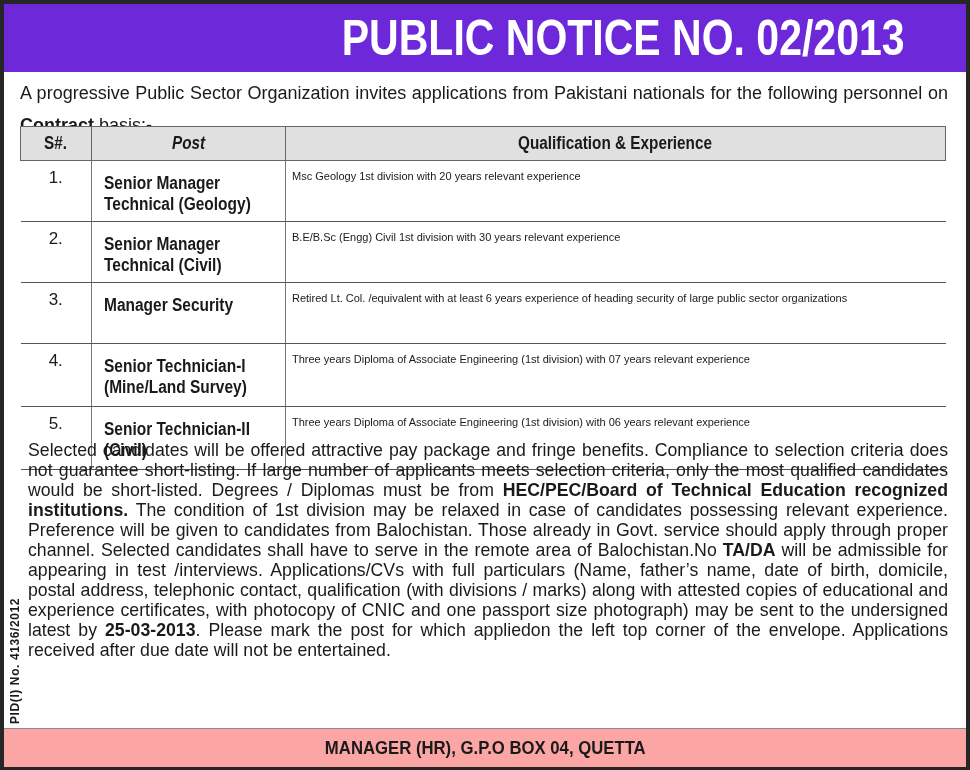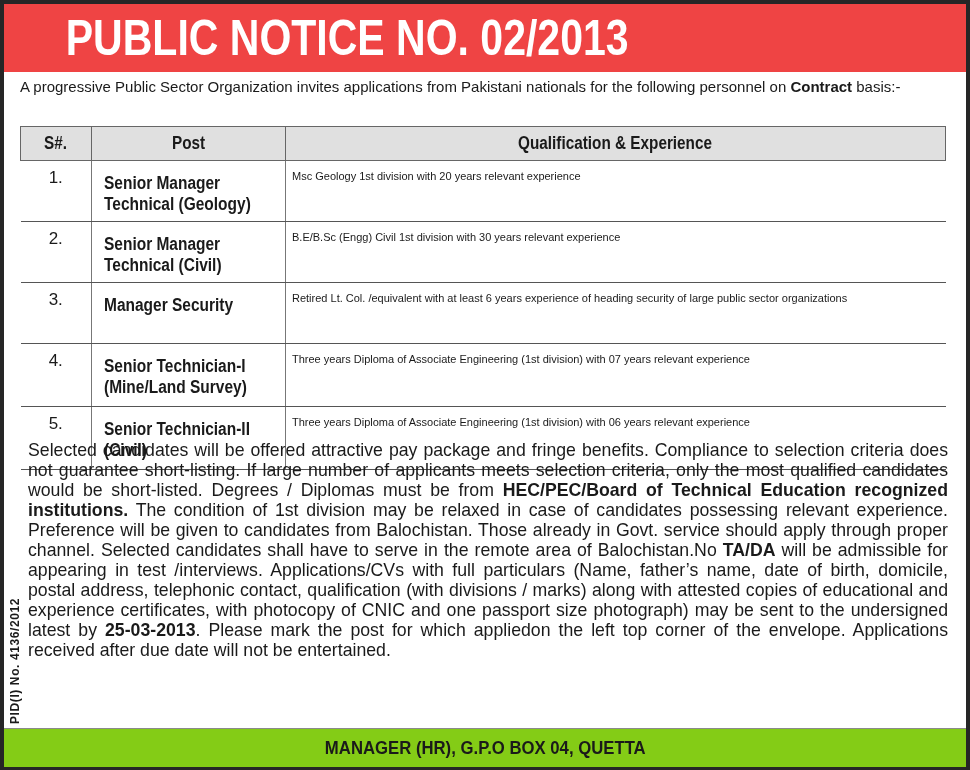--- a/index.html
+++ b/index.html
@@ -1,38 +1,38 @@
 <!DOCTYPE html>
 <html><head>
 <meta charset="utf-8">
 <style>
   html, body { margin: 0; padding: 0; background: #ffffff; }
   body { width: 970px; height: 770px; position: relative; overflow: hidden; font-family: "Liberation Sans", sans-serif; color: #1a1a1a; }
   .frame { position: absolute; left: 0; top: 0; width: 962px; height: 762px; border: 4px solid #262626; background: #fff; }
-  .header { position: absolute; left: 0; top: 0; width: 962px; height: 68px; background: #ef4444; display: flex; align-items: center; justify-content: flex-start; }
+  .header { position: absolute; left: 0; top: 0; width: 962px; height: 68px; background: #6d28d9; display: flex; align-items: center; justify-content: flex-end; }
   .header-title { color: #ffffff; font-family: "Liberation Sans", sans-serif; font-weight: bold; font-size: 50px; letter-spacing: 0px; transform: scaleX(0.82); transform-origin: center; white-space: nowrap; }
-  .intro { position: absolute; left: 16px; top: 73px; width: 928px; font-size: 15px; line-height: 20px; text-align: justify; text-align-last: left; }
+  .intro { position: absolute; left: 16px; top: 73px; width: 928px; font-size: 18px; line-height: 32px; text-align: justify; text-align-last: left; }
   .intro b { font-weight: bold; }
   table.posts { position: absolute; left: 16px; top: 122px; width: 926px; border-collapse: collapse; font-size: 16px; }
   table.posts th { background: #e0e0e0; height: 33px; font-weight: bold; font-size: 18px; border: 1.5px solid #666; padding: 0; }
   table.posts th span.cond { display: inline-block; transform: scaleX(0.85); }
   table.posts td { border-top: 1.5px solid #555; border-bottom: 1.5px solid #555; vertical-align: top; padding: 5px 6px 4px 6px; line-height: 21px; }
   table.posts td.sn { width: 58px; text-align: center; font-size: 17px; border-right: 1.5px solid #777; padding-top: 6px; }
   table.posts td.post { width: 175px; font-weight: bold; font-size: 18px; border-right: 1.5px solid #777; padding-top: 12px; padding-left: 12px; }
   table.posts td.post span { display: inline-block; transform: scaleX(0.86); transform-origin: left; white-space: nowrap; line-height: 21px; }
   table.posts td.qual { font-size: 11px; text-align: justify; text-align-last: left; padding-left: 6px; padding-right: 4px; }
   table.posts th.col-sn { width: 70px; border-left: 1.5px solid #666; }
-  table.posts th.col-post { width: 187px; }
+  table.posts th.col-post { width: 187px; font-style: italic; }
   table.posts tr.r1 td, table.posts tr.r2 td { height: 44px; }
   table.posts tr.r3 td { height: 44px; }
   table.posts tr.r4 td, table.posts tr.r5 td { height: 46px; }
   .body-text { position: absolute; left: 24px; top: 436px; width: 920px; font-size: 17.7px; line-height: 20px; text-align: justify; text-align-last: left; }
   .body-text b { font-weight: bold; }
   .pid { position: absolute; left: 4px; top: 720px; transform: rotate(-90deg); transform-origin: left top; font-size: 12px; font-weight: bold; white-space: nowrap; color: #1a1a1a; letter-spacing: 0.6px; }
-  .footer { position: absolute; left: 0; top: 724px; width: 962px; height: 38px; background: #84cc16; border-top: 1.5px solid #8a8a8a; display: flex; align-items: center; justify-content: center; }
+  .footer { position: absolute; left: 0; top: 724px; width: 962px; height: 38px; background: #fca5a5; border-top: 1.5px solid #8a8a8a; display: flex; align-items: center; justify-content: center; }
   .footer-text { font-weight: bold; font-size: 19px; transform: scaleX(0.88); white-space: nowrap; }
 </style>
 </head>
 <body>
 
 <div class="frame">
   <div class="header">
     <span class="header-title">PUBLIC NOTICE NO. 02/2013</span>
   </div>
 

